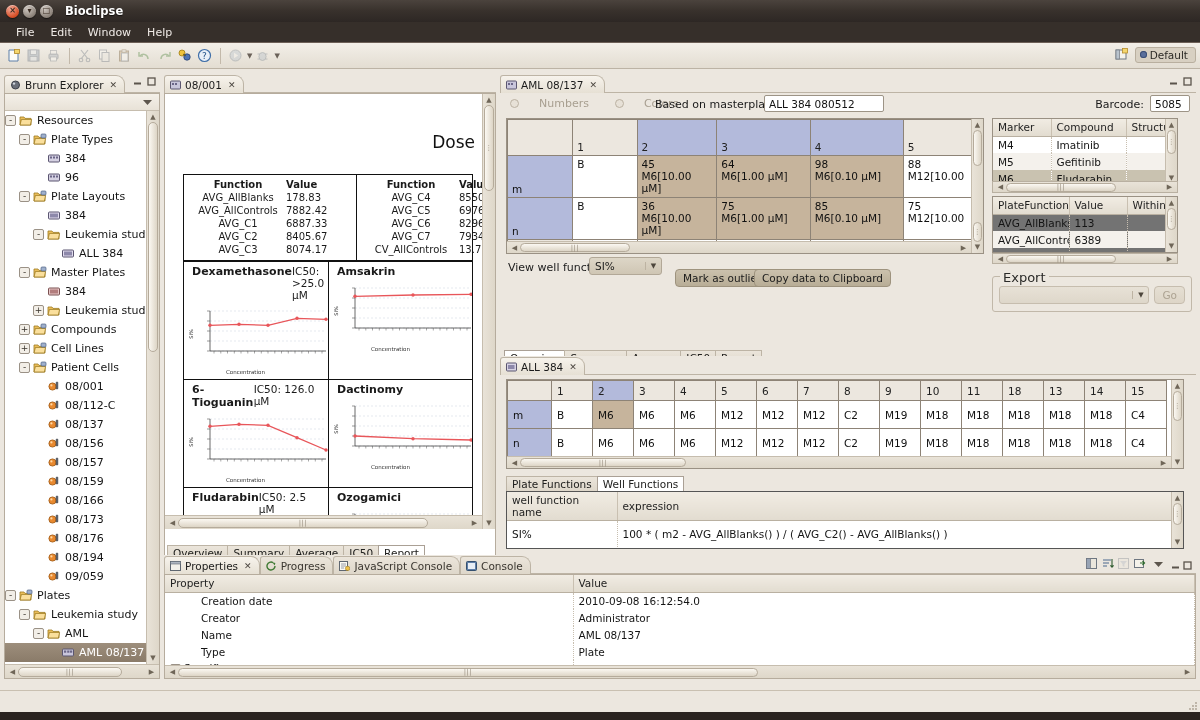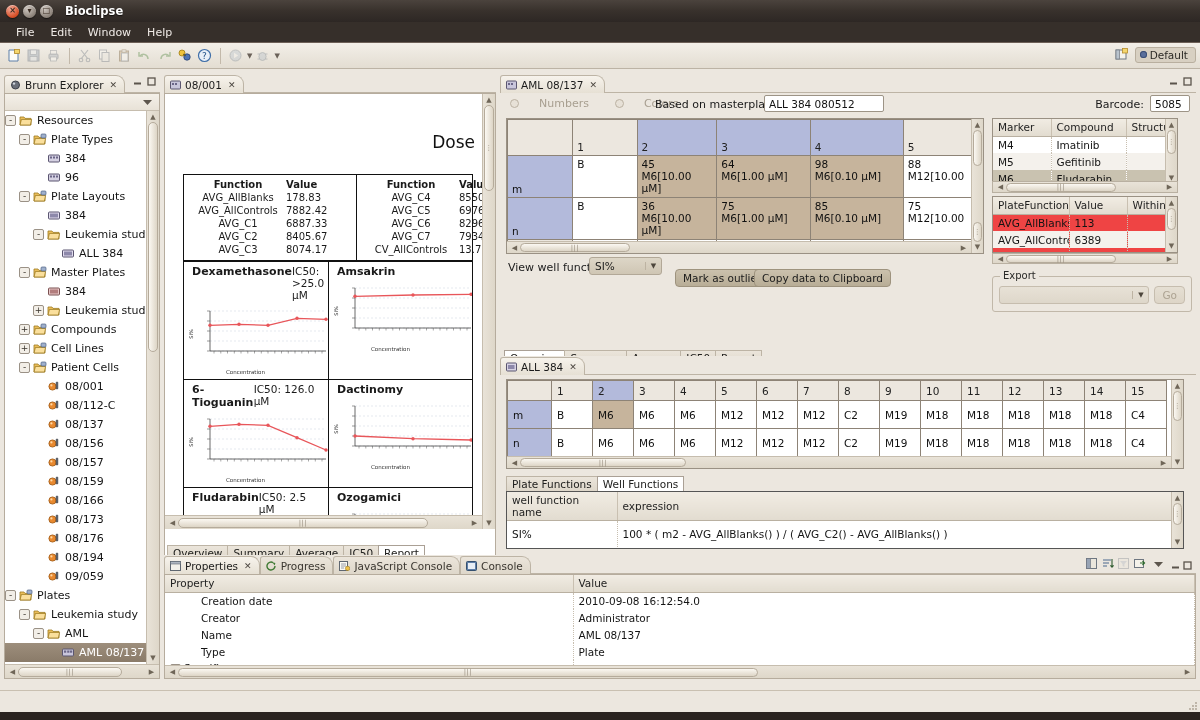--- a/index.html
+++ b/index.html
@@ -151,21 +151,21 @@
   .dtbl{width:100%;border-collapse:collapse;table-layout:fixed;}
   .dtbl th{background:linear-gradient(to bottom,#f1ece3,#e2dcd0);
       border-right:1px solid #c9c0b1;border-bottom:1px solid #b9b0a1;
       font-weight:normal;text-align:left;font-size:10.5px;padding:2px 5px;color:#1e1e1e;height:17px;}
   .dtbl td{border-right:1px dotted #c8bfb0;font-size:10.5px;padding:2px 5px;color:#141414;
       height:17px;overflow:hidden;white-space:nowrap;}
   .dtbl tr.alt td{background:#f4f1ec;}
   .dtbl tr.selrow td{background:#c9c2b0;}
 
   .grpbox{border:1px solid #c1b8a9;border-radius:3px;position:relative;}
-  .grplbl{position:absolute;top:-7px;left:7px;background:#ece7df;padding:0 3px;font-size:10px;color:#2a2a28;}
+  .grplbl{position:absolute;top:-7px;left:7px;background:#ece7df;padding:0 3px;font-size:13px;color:#2a2a28;}
 
   .combo{display:inline-flex;align-items:center;background:linear-gradient(to bottom,#ddd6c7,#cfc6b4);
      border:1px solid #b2a897;border-radius:3px;height:18px;padding:0 0 0 5px;font-size:10.5px;color:#1b1b1b;}
   .combo .cb-arrow{width:16px;text-align:center;border-left:1px solid #bdb3a2;font-size:7px;color:#4d463c;}
   .combo.disabled{background:linear-gradient(to bottom,#e7e1d6,#ded7ca);color:#a39a8b;border-color:#c6bdae;}
   .btn{background:linear-gradient(to bottom,#cbc1ad,#b8ad96);border:1px solid #9e937e;border-radius:4px;
      padding:2px 7px;font-size:10.5px;color:#1b1b1b;}
   .btn.disabled{background:linear-gradient(to bottom,#e5dfd3,#ddd5c7);color:#ada392;border-color:#c6bdae;}
   .txtfld{background:#fff;border:1px solid #9d9486;border-radius:2px;padding:1px 4px;font-size:10.5px;
       height:17px;display:flex;align-items:center;color:#111;}
@@ -1257,21 +1257,21 @@
         </div>
         <div class="sb-h" style="position:absolute;left:492px;top:88px;width:186px;height:12px;border:1px solid #b9b0a1;">
           <div class="sb-arrow">◀</div>
           <div class="sb-thumb-h" style="width:110px;height:9px;">
               <span class="grip">|||</span>
             </div>
           <div style="flex:1"></div>
           <div class="sb-arrow">▶</div>
         </div>
 
-        <div style="position:absolute;left:492px;top:103px;width:186px;height:57px;border:1px solid #9a9184;background:#ef4444;overflow:hidden;">
+        <div style="position:absolute;left:492px;top:103px;width:186px;height:57px;border:1px solid #9a9184;background:#737373;overflow:hidden;">
           <table class="dtbl" id="pfn-table">
               <tbody>
                 <tr>
                   <th style="width:76px">PlateFunction</th>
                   <th style="width:58px">Value</th>
                   <th style="width:auto">Within</th>
                 </tr>
                 <tr class="">
                   <td>AVG_AllBlanks</td>
                   <td>113</td>
@@ -1361,21 +1361,21 @@
                   <td class="hdr selc" style="width:41px">2</td>
                   <td class="hdr" style="width:41px">3</td>
                   <td class="hdr" style="width:41px">4</td>
                   <td class="hdr" style="width:41px">5</td>
                   <td class="hdr" style="width:41px">6</td>
                   <td class="hdr" style="width:41px">7</td>
                   <td class="hdr" style="width:41px">8</td>
                   <td class="hdr" style="width:41px">9</td>
                   <td class="hdr" style="width:41px">10</td>
                   <td class="hdr" style="width:41px">11</td>
-                  <td class="hdr" style="width:41px">12</td>
+                  <td class="hdr" style="width:41px">18</td>
                   <td class="hdr" style="width:41px">13</td>
                   <td class="hdr" style="width:41px">14</td>
                   <td class="hdr" style="width:41px">15</td>
                 </tr>
                 <tr>
                   <td class="rh">m</td>
                   <td class="">B</td>
                   <td class="selcell">M6</td>
                   <td class="">M6</td>
                   <td class="">M6</td>

